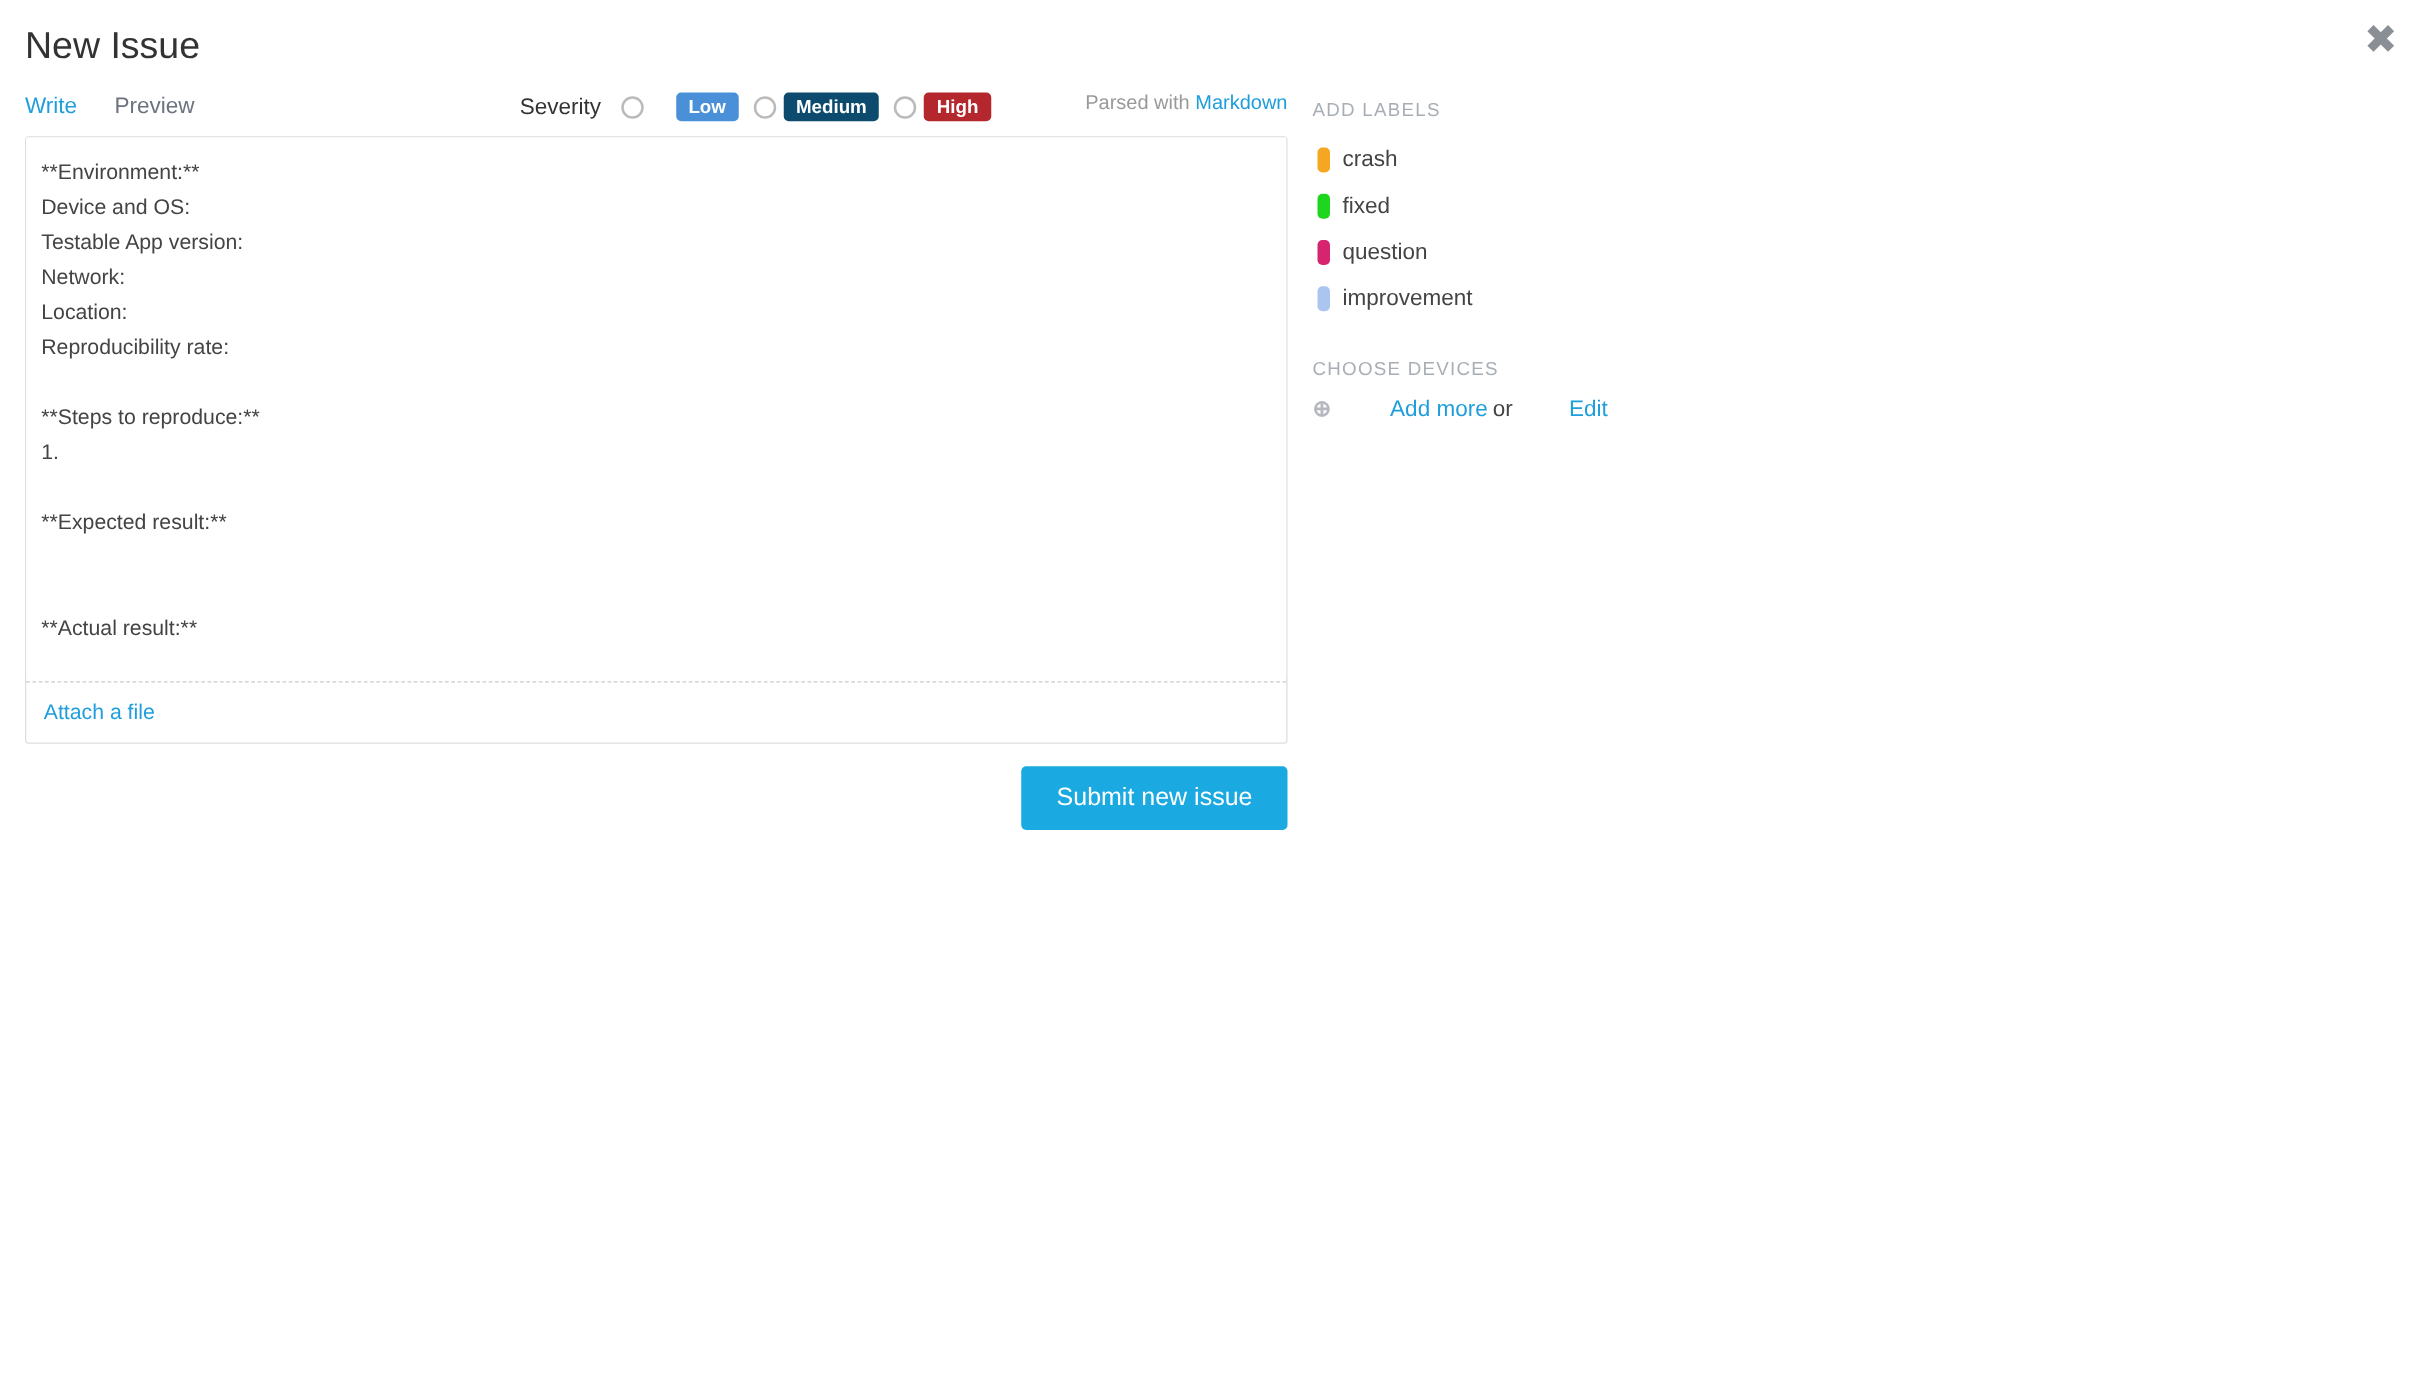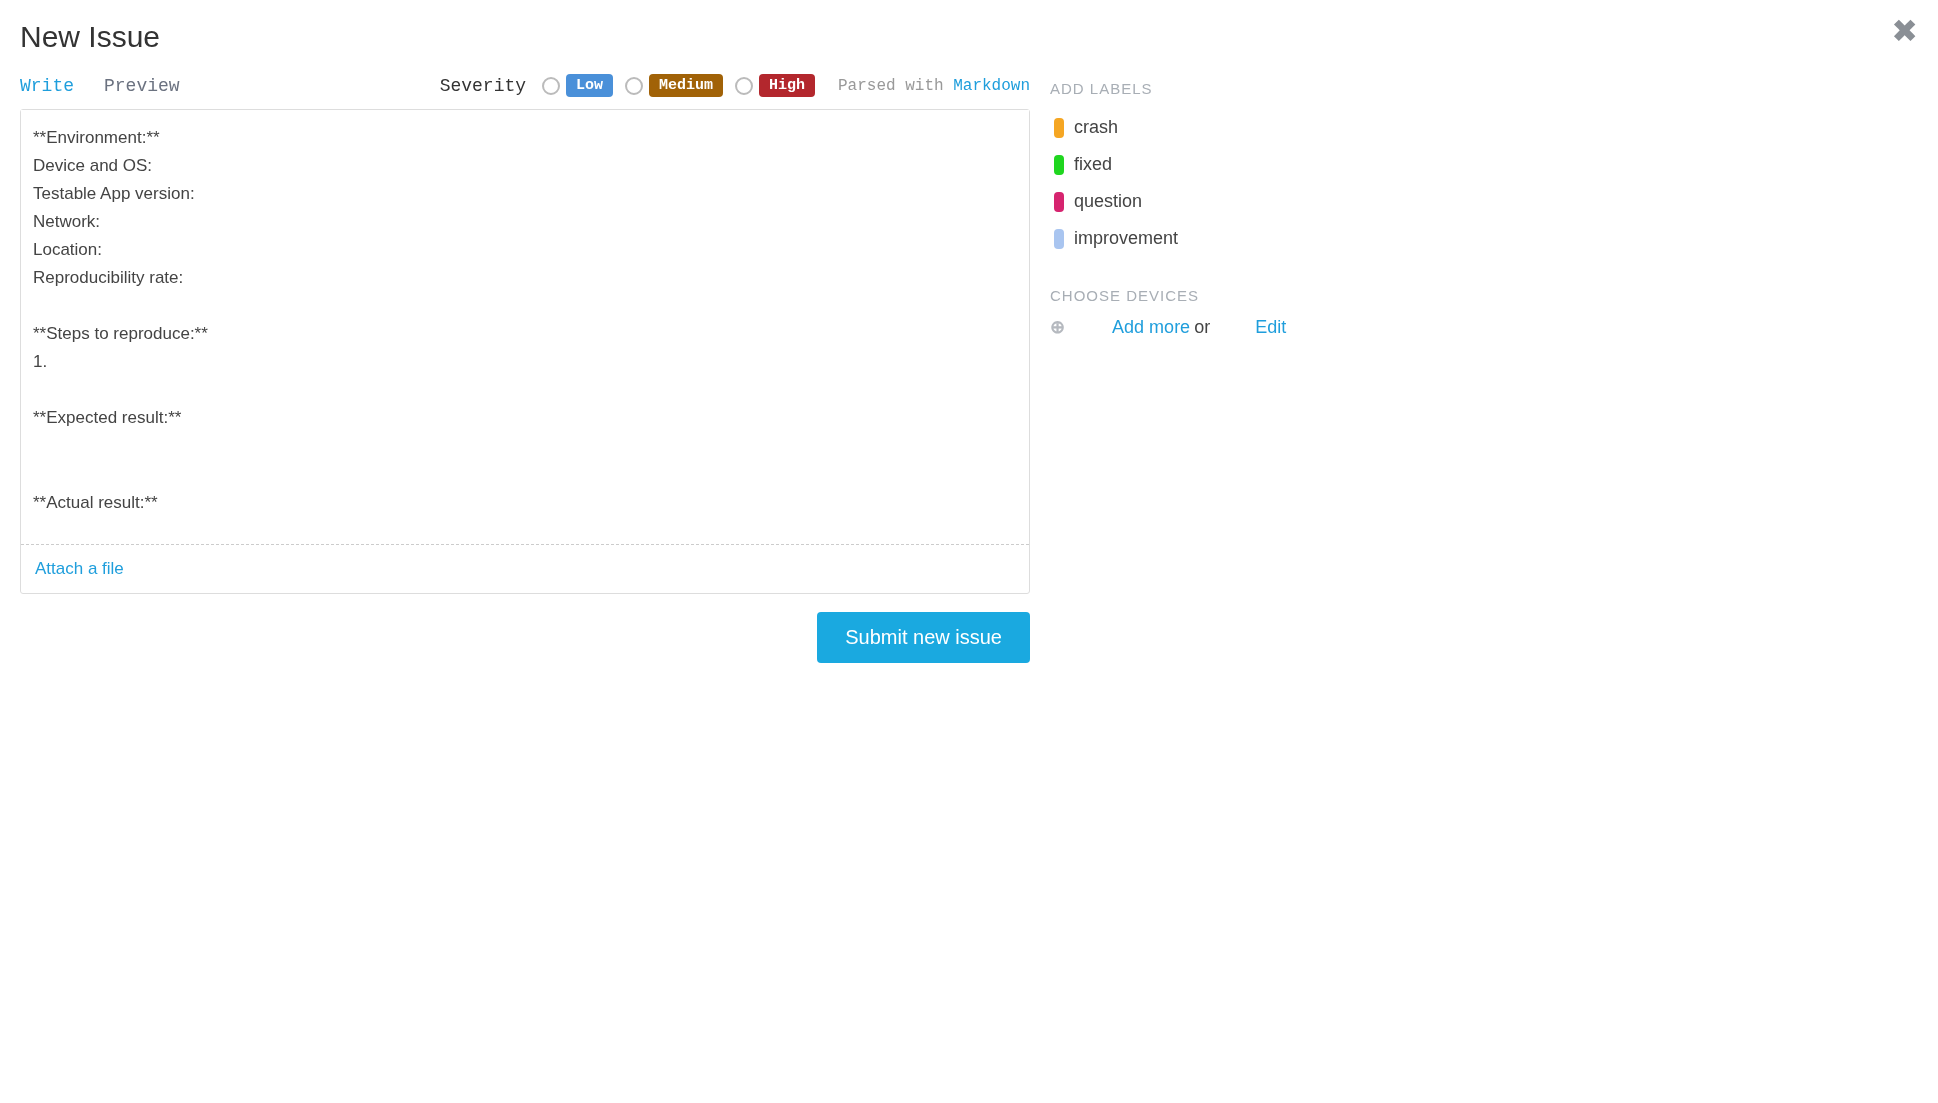--- a/index.html
+++ b/index.html
@@ -48,24 +48,23 @@
       border: 1px solid #ccc;
       border-radius: 4px;
       color: #333;
       margin-bottom: 20px;
     }
     .title-input::placeholder {
       color: #aaa;
     }
     .toolbar {
       display: flex;
-      align-items: center;
+      align-items: flex-start;
       margin-bottom: 12px;
       font-size: 18px;
-      font-family: Liberation Mono, monospace;
     }
     .tabs {
       display: flex;
       gap: 30px;
     }
     .tab {
       cursor: pointer;
       color: #6b7280;
     }
     .tab.active {
@@ -94,22 +93,22 @@
       border-radius: 50%;
       cursor: pointer;
     }
     .badge {
       padding: 3px 10px;
       border-radius: 4px;
       color: #fff;
       font-size: 15px;
       font-weight: 600;
     }
-    .badge-low { background: #4a90d9; }
-    .badge-med { background: #a16207; }
+    .badge-low { background: #4a90d9; margin-left: 20px; }
+    .badge-med { background: #0c4a6e; }
     .badge-high { background: #b3272d; }
     .parsed-note {
       margin-left: auto;
       font-size: 16px;
       color: #999;
     }
     .parsed-note a {
       color: #1f9edc;
       text-decoration: none;
     }

